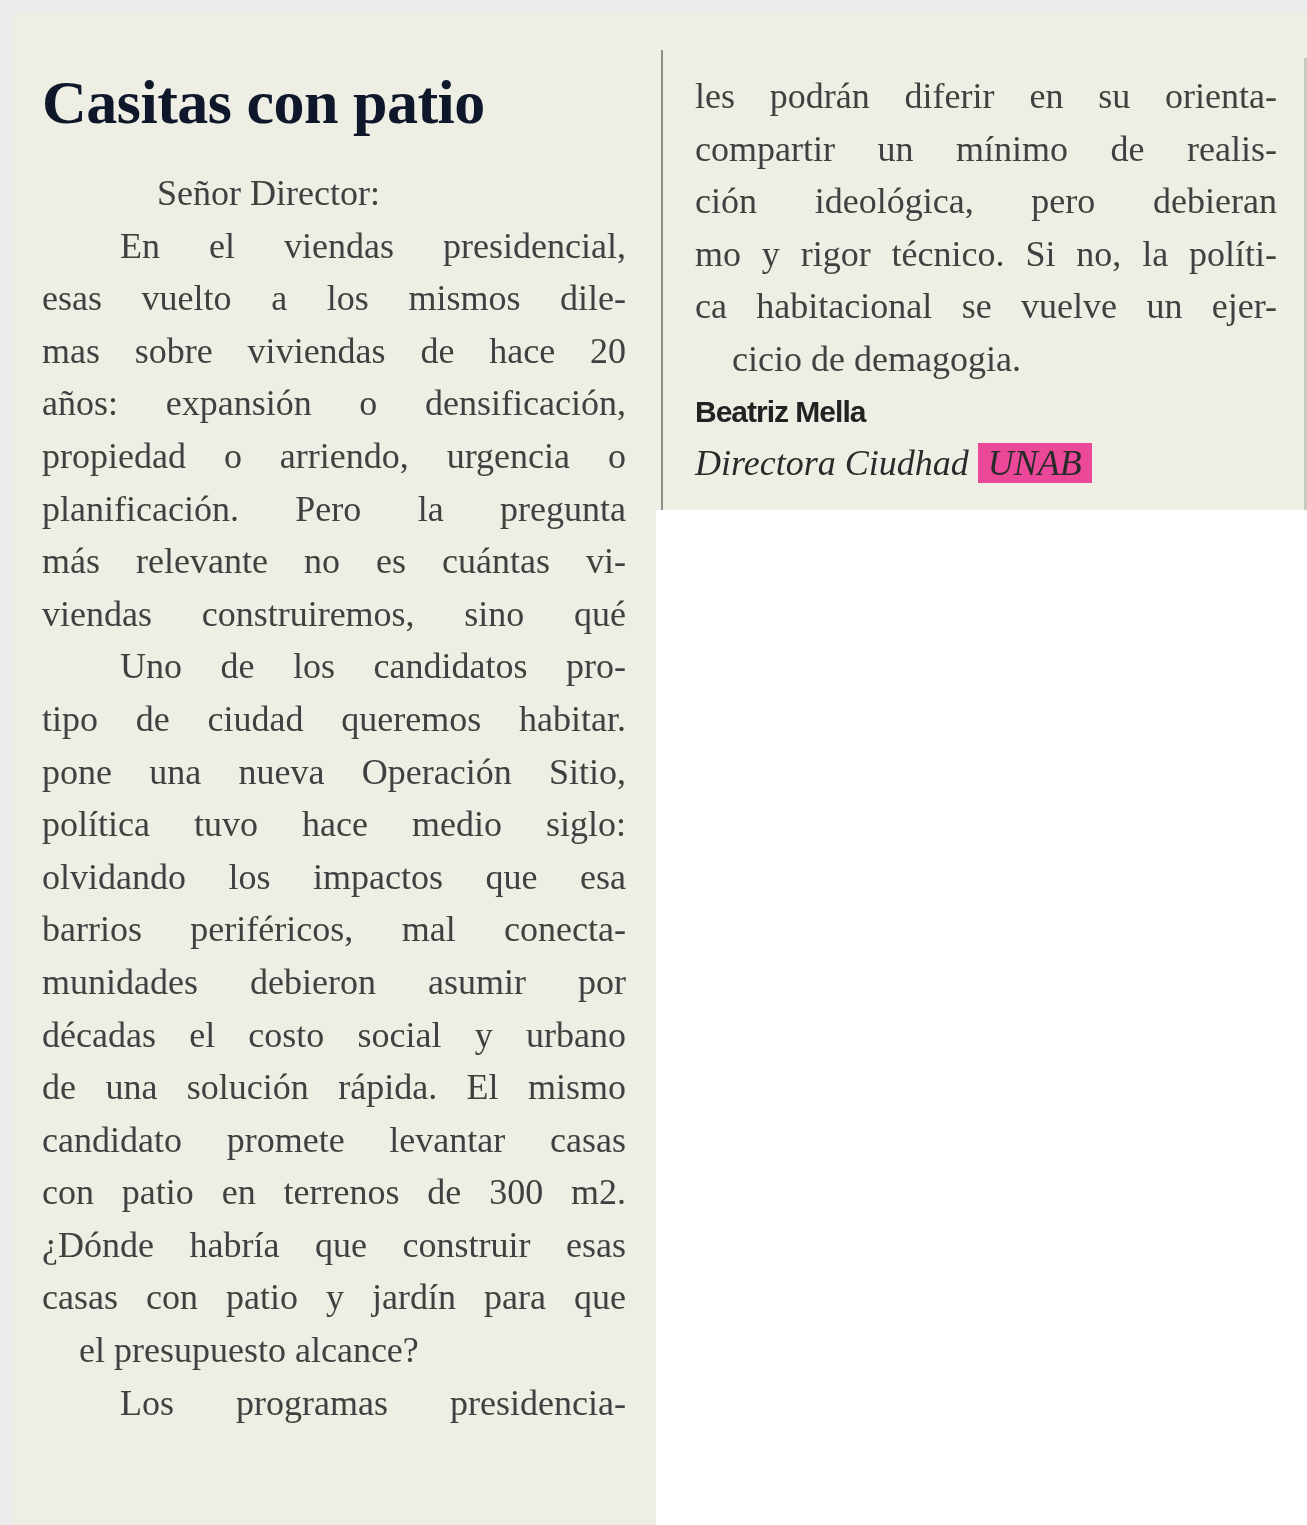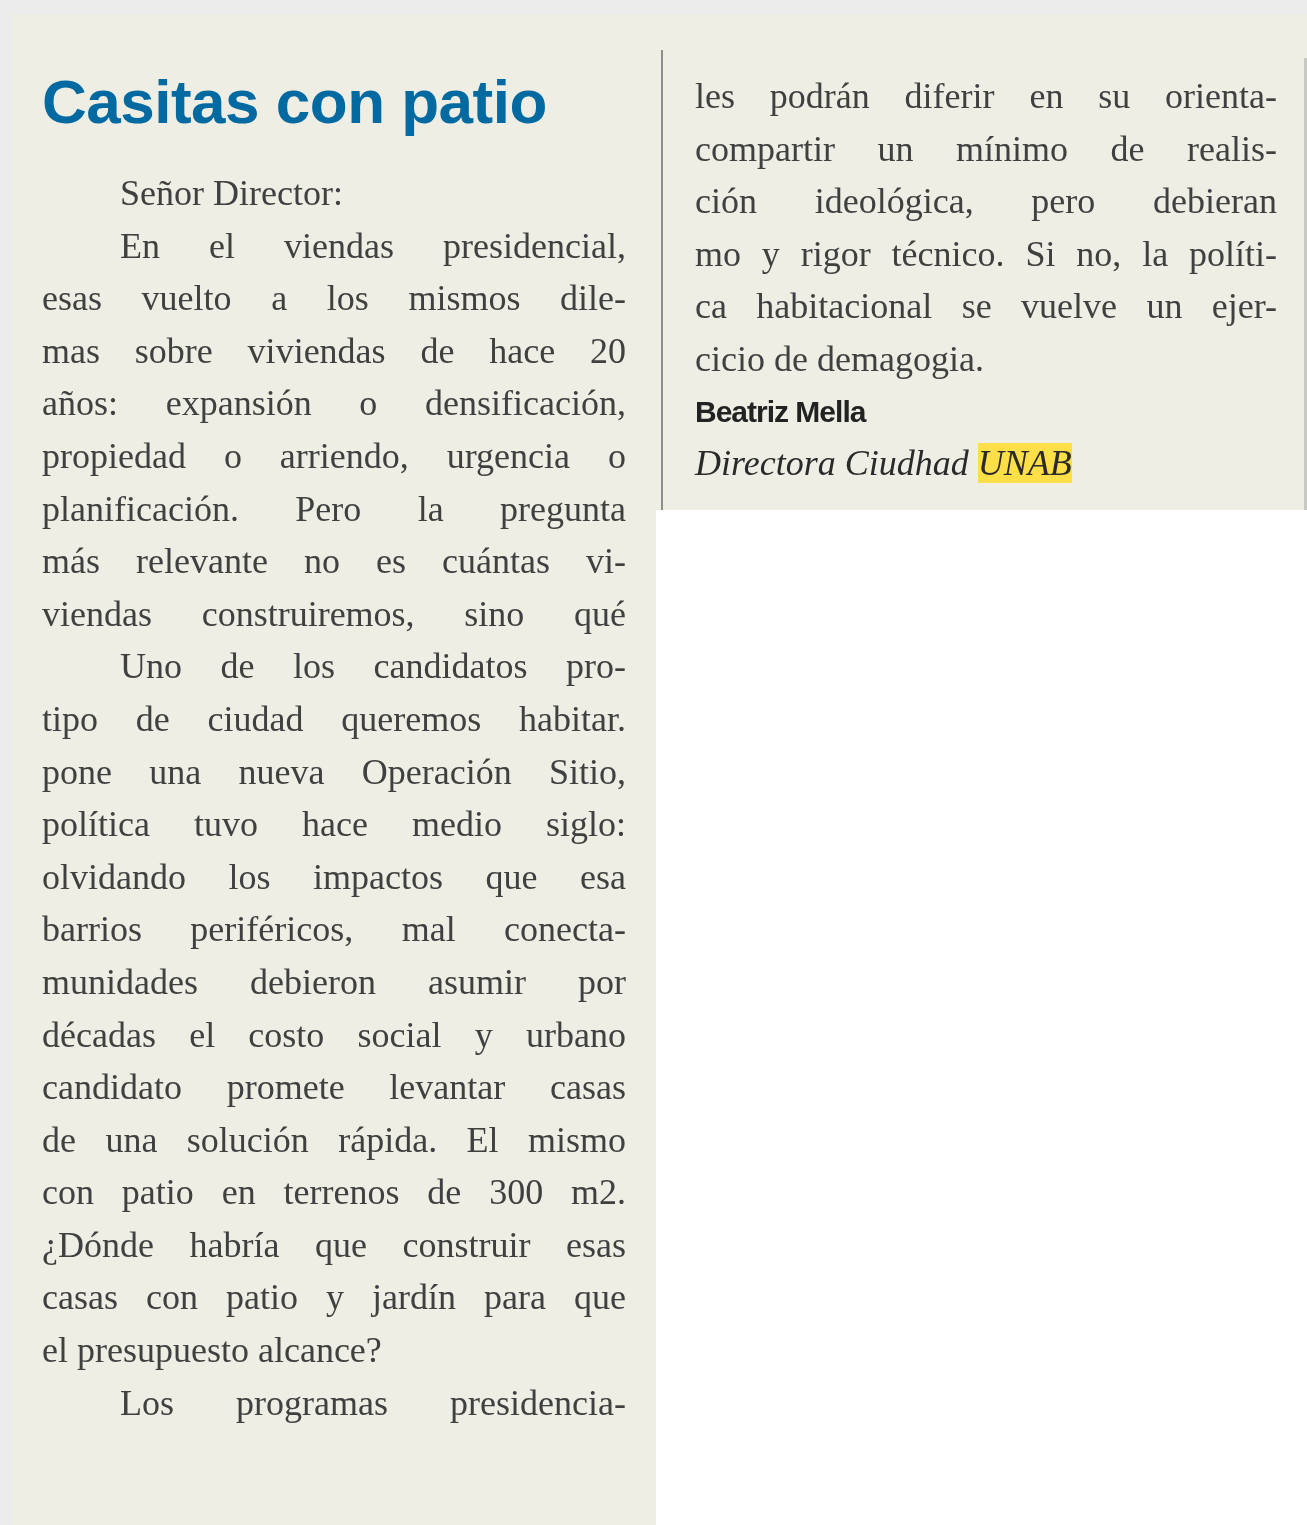--- a/index.html
+++ b/index.html
@@ -48,25 +48,25 @@
     .column-rule {
       position: absolute;
       left: 661px; top: 50px;
       width: 2px; height: 460px;
       background: #8d8d8a;
     }
     .headline {
       position: absolute;
       left: 42px; top: 62px;
       margin: 0;
-      font-family: Liberation Sans, sans-serif;
+      font-family: Liberation Serif, serif;
       font-weight: bold;
       font-size: 62px;
       line-height: 80px;
-      color: #0369a1;
+      color: #0f172a;
       letter-spacing: -0.5px;
       white-space: nowrap;
     }
     .text-lines {
       position: absolute;
       font-size: 36px;
       line-height: 52.6px;
       color: #404040;
     }
     .left-text {
@@ -82,20 +82,21 @@
       height: 52.6px;
       white-space: nowrap;
       text-align: justify;
       text-align-last: justify;
     }
     .line.indent {
       padding-left: 78px;
     }
     .line.last {
       text-align-last: left;
+      margin-left: 37px;
     }
     .signature-name {
       position: absolute;
       left: 695px; top: 392px;
       font-family: "Liberation Sans", "DejaVu Sans", sans-serif;
       font-weight: bold;
       font-size: 30px;
       line-height: 40px;
       color: #222222;
       letter-spacing: -1px;
@@ -105,22 +106,22 @@
       position: absolute;
       left: 695px; top: 440px;
       font-family: "Liberation Serif", "DejaVu Serif", serif;
       font-style: italic;
       font-size: 36px;
       line-height: 46px;
       color: #2a2a2a;
       white-space: nowrap;
     }
     .highlight {
-      background: #fde047;
-      padding: 0 0;
+      background: #ec4899;
+      padding: 0 10px;
     }
   </style>
 </head>
 <body>
 
 <div class="top-strip"></div>
 <div class="left-edge"></div>
 
 <div class="col-left"></div>
 <div class="col-right">
@@ -141,22 +142,22 @@
   <span class="line">más relevante no es cuántas vi-</span>
   <span class="line">viendas construiremos, sino qué</span>
   <span class="line indent">Uno de los candidatos pro-</span>
   <span class="line">tipo de ciudad queremos habitar.</span>
   <span class="line">pone una nueva Operación Sitio,</span>
   <span class="line">política tuvo hace medio siglo:</span>
   <span class="line">olvidando los impactos que esa</span>
   <span class="line">barrios periféricos, mal conecta-</span>
   <span class="line">munidades debieron asumir por</span>
   <span class="line">décadas el costo social y urbano</span>
+  <span class="line">de una solución rápida. El mismo</span>
   <span class="line">candidato promete levantar casas</span>
-  <span class="line">de una solución rápida. El mismo</span>
   <span class="line">con patio en terrenos de 300 m2.</span>
   <span class="line">¿Dónde habría que construir esas</span>
   <span class="line">casas con patio y jardín para que</span>
   <span class="line last">el presupuesto alcance?</span>
   <span class="line indent">Los programas presidencia-</span>
 </div>
 
 <div class="text-lines right-text">
   <span class="line">les podrán diferir en su orienta-</span>
   <span class="line">compartir un mínimo de realis-</span>

